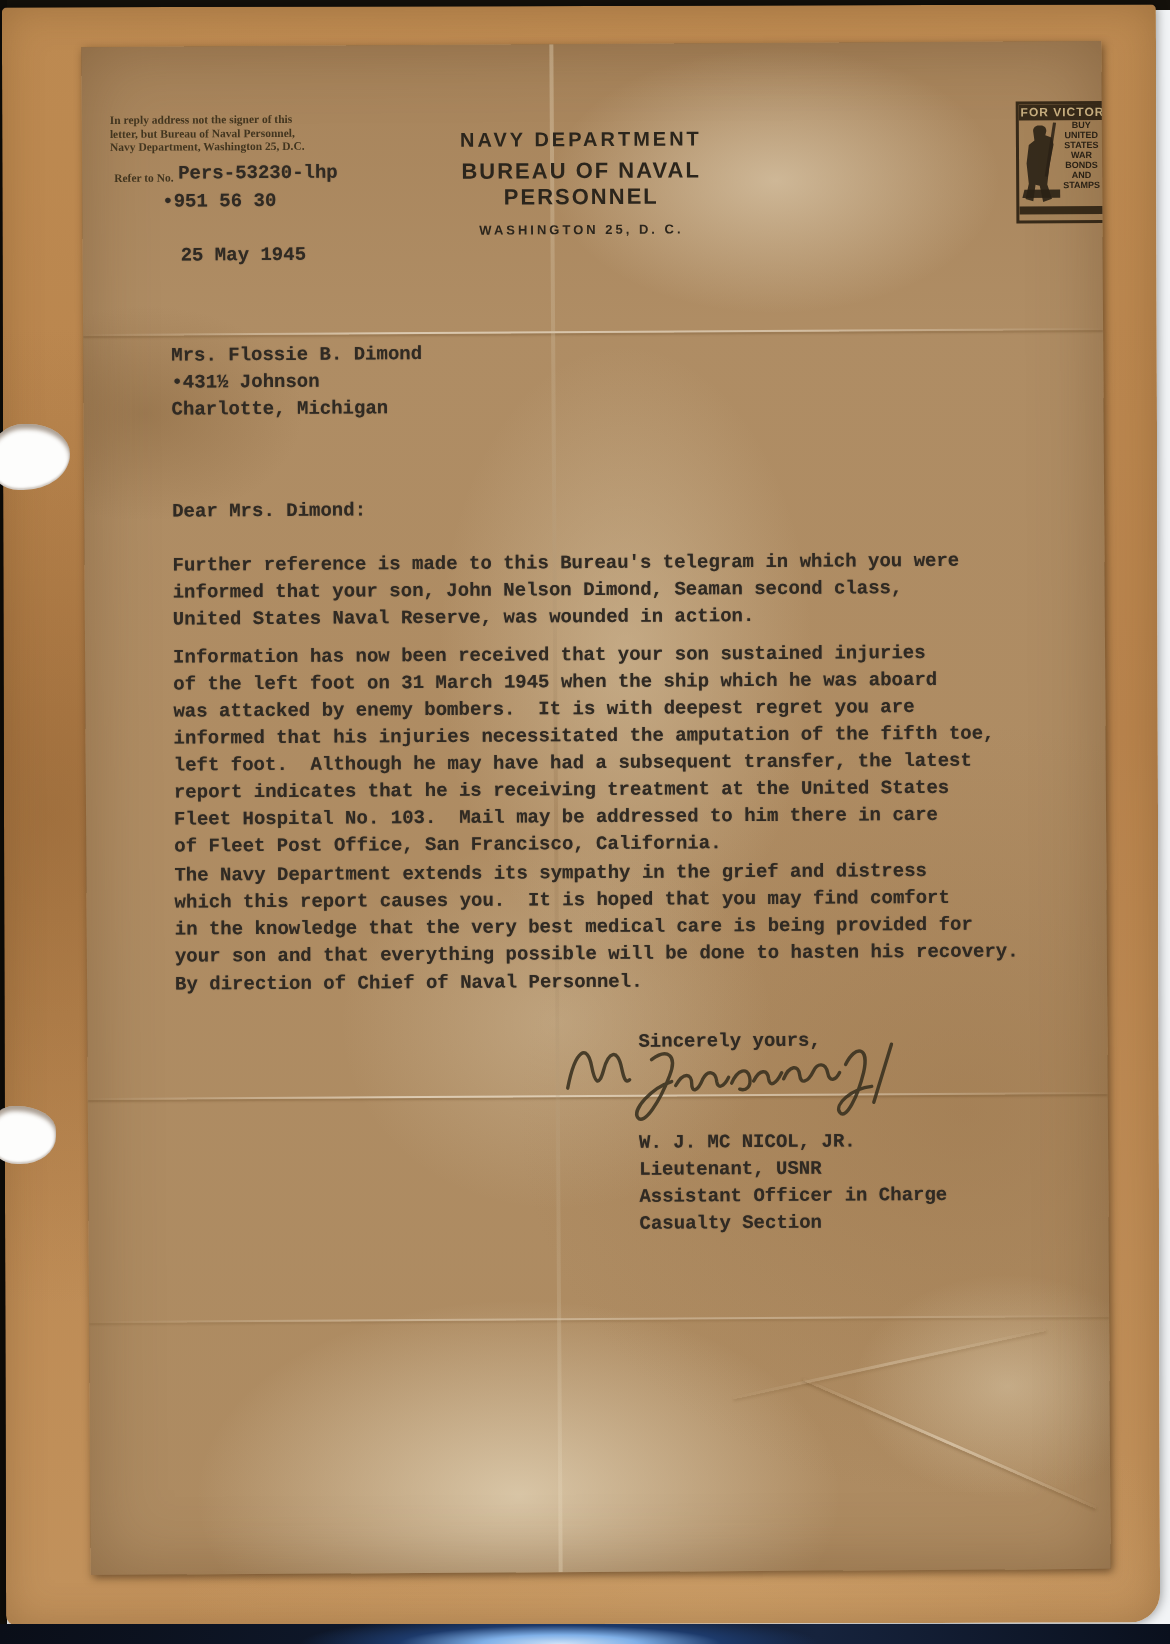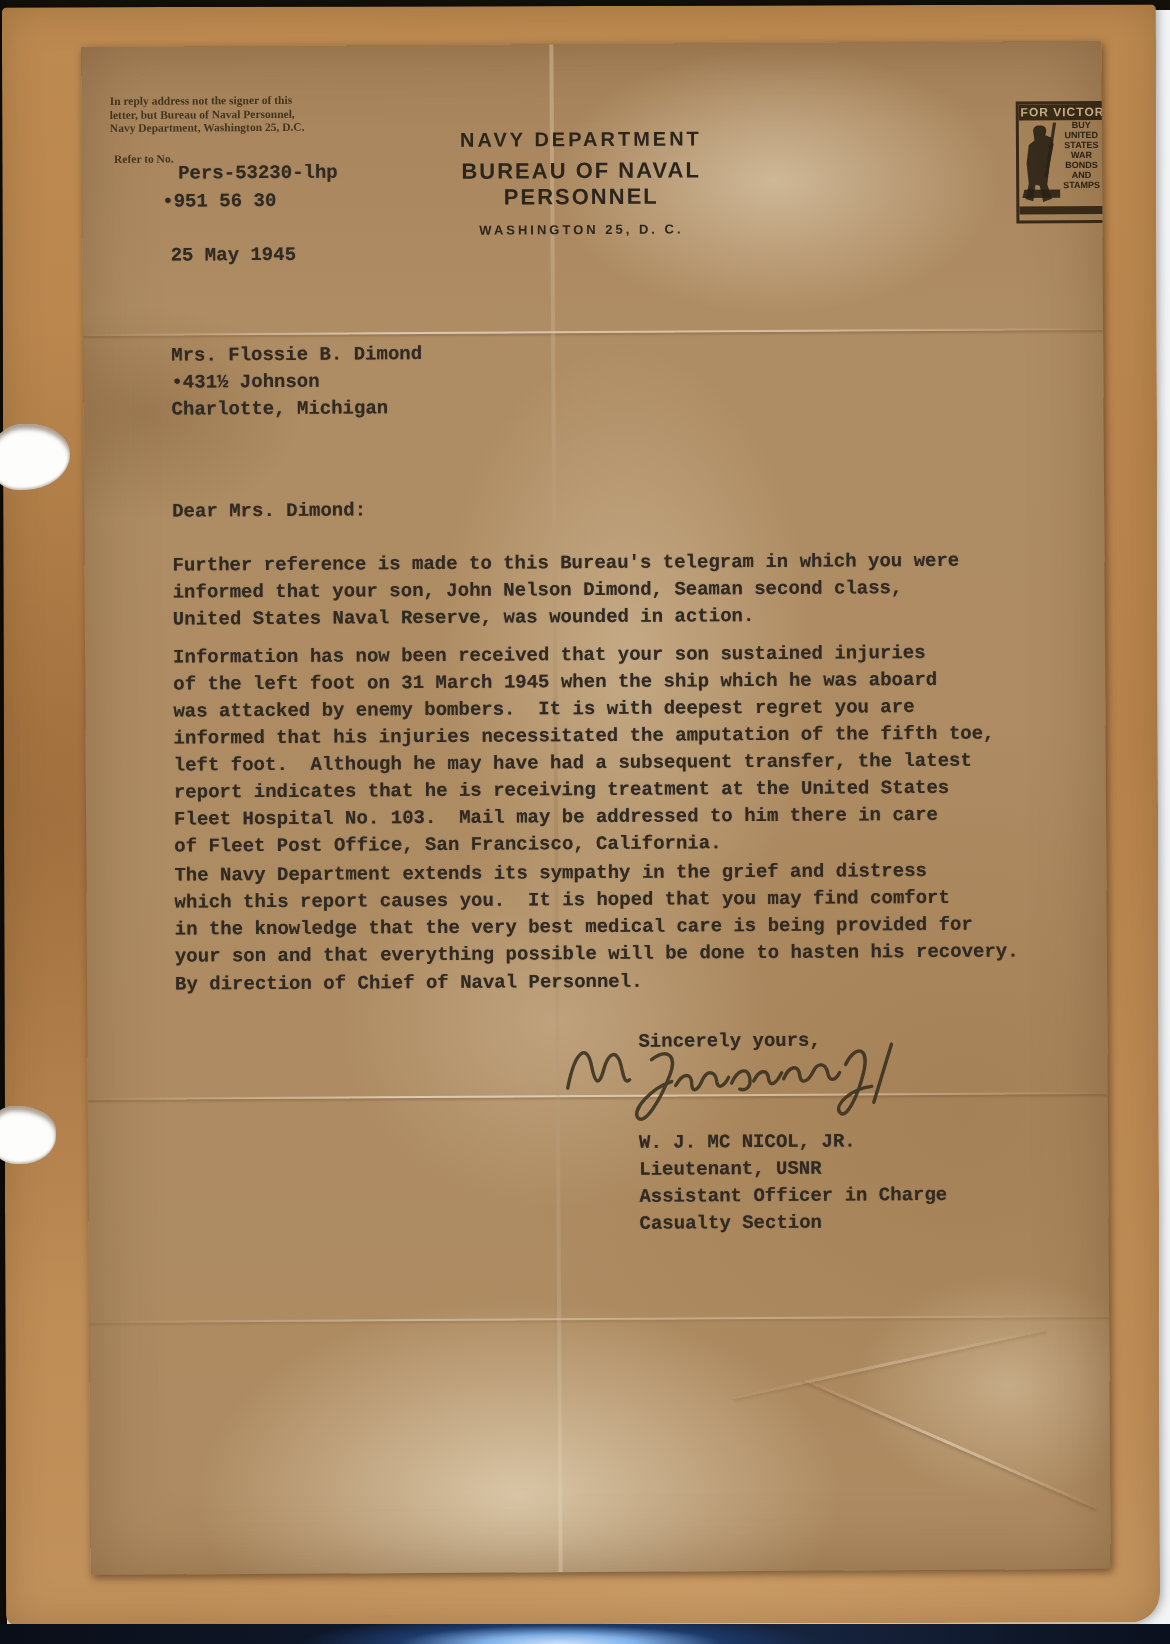--- a/index.html
+++ b/index.html
@@ -44,21 +44,21 @@
     box-shadow:0 2px 3px rgba(100,68,34,.30);}
   
   .tear{position:absolute;background:#fdfdfc;
     box-shadow:inset 0 5px 4px rgba(70,45,20,.45), inset 0 -2px 2px rgba(70,45,20,.25);}
   .tear1{left:-10px;top:424px;width:80px;height:66px;border-radius:45% 55% 62% 38% / 52% 48% 58% 42%;}
   .tear2{left:-12px;top:1106px;width:68px;height:58px;border-radius:40% 60% 55% 45% / 55% 45% 50% 50%;}
   
   .typed{position:absolute;font-family:"Liberation Mono",monospace;font-size:19px;line-height:27px;
     font-weight:bold;color:#302a23;white-space:pre;text-shadow:0 0 1px rgba(48,42,35,.55);}
   .smallprint{position:absolute;font-family:"Liberation Serif",serif;font-size:11.5px;line-height:13.5px;
-    font-weight:bold;color:#42351f;white-space:pre;}
+    font-weight:bold;color:#42351f;white-space:pre;margin-top:19px;}
   .masthead{position:absolute;left:299px;top:84px;width:400px;text-align:center;color:#2b251c;}
   .masthead .l1{font-size:20px;font-weight:bold;letter-spacing:3px;}
   .masthead .l2{font-size:22px;font-weight:bold;letter-spacing:2px;margin-top:7px;}
   .masthead .l3{font-size:13px;font-weight:bold;letter-spacing:3px;margin-top:12px;}
   
   .stamp{position:absolute;right:-16px;top:60px;width:102px;height:122px;
     border:3px solid rgba(40,30,16,.88);background:rgba(150,118,76,.25);
     box-sizing:border-box;overflow:hidden;}
   .stamp-top{height:16px;background:rgba(40,30,16,.88);color:#c6ad7e;
     font-size:12px;font-weight:bold;letter-spacing:1px;text-align:center;line-height:16px;
@@ -86,21 +86,21 @@
   <div class="crease-diag" style="left:700px;top:1400px;transform:rotate(24deg)"></div>
   <div class="crease-diag" style="left:640px;top:1320px;transform:rotate(-12deg);opacity:.6"></div>
 
   <div class="smallprint" style="left:28px;top:48px">In reply address not the signer of this
 letter, but Bureau of Naval Personnel,
 Navy Department, Washington 25, D.C.</div>
   <div class="smallprint" style="left:32px;top:106px">Refer to No.</div>
 
   <div class="typed" style="left:96px;top:114px">Pers-53230-lhp</div>
   <div class="typed" style="left:80px;top:142px">•951 56 30</div>
-  <div class="typed" style="left:88px;top:196px">25 May 1945</div>
+  <div class="typed" style="left:98px;top:196px">25 May 1945</div>
 
   <div class="masthead">
     <div class="l1">NAVY DEPARTMENT</div>
     <div class="l2">BUREAU OF NAVAL PERSONNEL</div>
     <div class="l3">WASHINGTON 25, D. C.</div>
   </div>
 
   <div class="stamp">
     <div class="stamp-top">FOR VICTORY</div>
     <div class="stamp-body">

